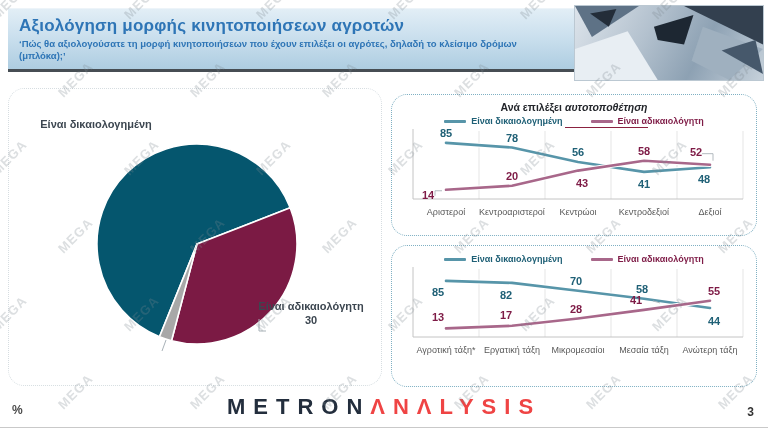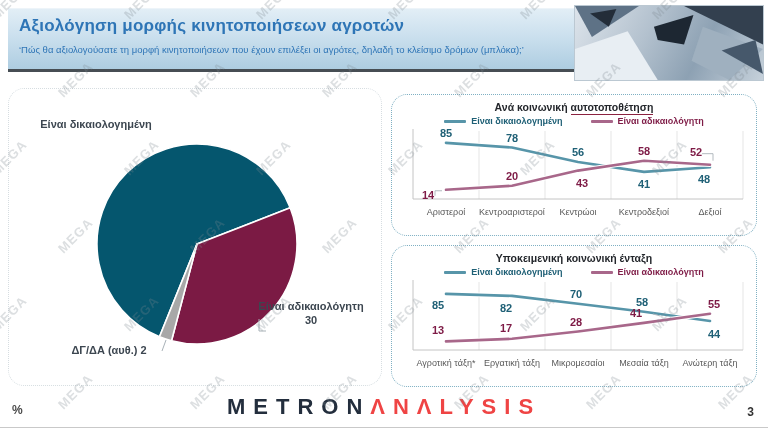--- a/index.html
+++ b/index.html
@@ -8,21 +8,21 @@
     font-family:"Liberation Sans", sans-serif;
   }
   
   .header{
     position:absolute;left:8px;top:8px;width:754px;height:64px;box-sizing:border-box;
     background:linear-gradient(#E2EEF6,#CBE0EE 45%,#AECDE1);
     border-top:1px solid #EDF4F9;border-bottom:3px solid #474E54;
     padding:7px 0 0 11px;z-index:2;
   }
   .slide-title{font-size:17px;font-weight:bold;color:#2E75B6;letter-spacing:.2px;}
-  .slide-subtitle{font-size:9.5px;font-weight:normal;color:#2E75B6;max-width:545px;line-height:1.3;margin-top:8px;}
+  .slide-subtitle{font-size:9.5px;font-weight:bold;color:#2E75B6;max-width:545px;line-height:1.3;margin-top:2px;}
   
   .logo{
     position:absolute;left:574px;top:5px;width:188px;height:74px;z-index:6;overflow:hidden;
     border:1px solid #BBC8D2;
     background:linear-gradient(118deg,#DDE4EB 0%,#B3C1CE 38%,#8DA1B3 66%,#C6D1DB 100%);
   }
   .facet{position:absolute;inset:0;}
   .f1{background:#33404F;clip-path:polygon(58% 0,100% 0,100% 52%);}
   .f2{background:#5E7286;clip-path:polygon(0 0,34% 0,9% 42%);}
   .f3{background:#1D2732;clip-path:polygon(42% 28%,63% 12%,58% 52%,44% 46%);}
@@ -46,21 +46,21 @@
   .pl2{left:242px;top:210px;width:120px;}
   .pl3{left:30px;top:254px;width:140px;white-space:nowrap;}
   
   .panel{
     position:absolute;left:391px;width:366px;height:142px;box-sizing:border-box;
     background:#fff;border:1.5px dotted #7FB0C3;border-radius:16px;
     display:flex;flex-direction:column;align-items:center;padding-top:6px;z-index:1;
   }
   .panel1{top:94px;} .panel2{top:245px;}
   .chart-title{font-size:10.5px;font-weight:bold;color:#23262B;height:13px;}
-  .title-emph{border-bottom:1.5px solid #8B2240;padding-bottom:1px;}
+  .title-emph{border-bottom:1.5px solid #8B2240;padding-bottom:14px;font-style:italic;}
   .legend{display:flex;gap:28px;align-items:center;height:12px;margin-top:1px;font-size:9px;font-weight:bold;}
   .legend-item{display:flex;align-items:center;}
   .legend-dash{display:inline-block;width:22px;height:3px;margin-right:5px;border-radius:1px;}
   
   .footer-pct{position:absolute;left:12px;top:403px;font-size:12px;font-weight:bold;color:#4A4A4A;z-index:2;}
   .brand{position:absolute;left:0;right:0;top:394px;text-align:center;font-size:22px;font-weight:600;letter-spacing:8px;z-index:2;}
   .brand-metron{color:#232E3D;}
   .brand-analysis{color:#ef4444;}
   .page-number{position:absolute;right:14px;top:405px;font-size:12px;font-weight:bold;color:#333;z-index:2;}
   .bottom-rule{position:absolute;left:0;right:0;top:427px;height:1px;background:#C9C9C9;}
@@ -97,28 +97,24 @@
       <polyline points="250,230 250,242 257,242" fill="none" stroke="#A9B2B8" stroke-width="1"></polyline>
       <polyline points="157,251 153,262" fill="none" stroke="#A9B2B8" stroke-width="1"></polyline>
     </svg>
   <div class="pie-label pl1">
     <div>Είναι δικαιολογημένη</div>
   </div>
   <div class="pie-label pl2">
     <div>Είναι αδικαιολόγητη</div>
     <div>30</div>
   </div>
-  <div class="pie-label pl3">
-    <span>ΔΓ/ΔΑ (αυθ.)</span>
-    <span>2</span>
-  </div>
 </div>
 
 <div class="panel panel1">
-  <div class="chart-title"><span>Ανά κοινωνική </span><span class="title-emph">αυτοτοποθέτηση</span></div>
+  <div class="chart-title"><span>Ανά επιλέξει </span><span class="title-emph">αυτοτοποθέτηση</span></div>
   <div class="legend">
     <span class="legend-item">
         <span class="legend-dash" style="background: rgb(87, 149, 169);"></span>
         <span class="legend-label" style="color: rgb(31, 96, 118);">Είναι δικαιολογημένη</span>
       </span>
     <span class="legend-item">
         <span class="legend-dash" style="background: rgb(168, 103, 138);"></span>
         <span class="legend-label" style="color: rgb(126, 27, 70);">Είναι αδικαιολόγητη</span>
       </span>
   </div>
@@ -148,21 +144,20 @@
       <text x="307" y="56.32" text-anchor="middle" font-size="11" font-weight="bold" fill="#1F6076">48</text>
       <text x="31" y="71.75999999999999" text-anchor="middle" font-size="11" font-weight="bold" fill="#7E1B46">14</text>
       <text x="115" y="52.8" text-anchor="middle" font-size="11" font-weight="bold" fill="#7E1B46">20</text>
       <text x="185" y="59.62" text-anchor="middle" font-size="11" font-weight="bold" fill="#7E1B46">43</text>
       <text x="247" y="27.72" text-anchor="middle" font-size="11" font-weight="bold" fill="#7E1B46">58</text>
       <text x="299" y="28.68" text-anchor="middle" font-size="11" font-weight="bold" fill="#7E1B46">52</text>
     </svg>
 </div>
 
 <div class="panel panel2">
-  <div class="chart-title"><span>Υποκειμενική κοινωνική ένταξη</span><span class="title-emph"></span></div>
   <div class="legend">
     <span class="legend-item">
         <span class="legend-dash" style="background: rgb(87, 149, 169);"></span>
         <span class="legend-label" style="color: rgb(31, 96, 118);">Είναι δικαιολογημένη</span>
       </span>
     <span class="legend-item">
         <span class="legend-dash" style="background: rgb(168, 103, 138);"></span>
         <span class="legend-label" style="color: rgb(126, 27, 70);">Είναι αδικαιολόγητη</span>
       </span>
   </div>

